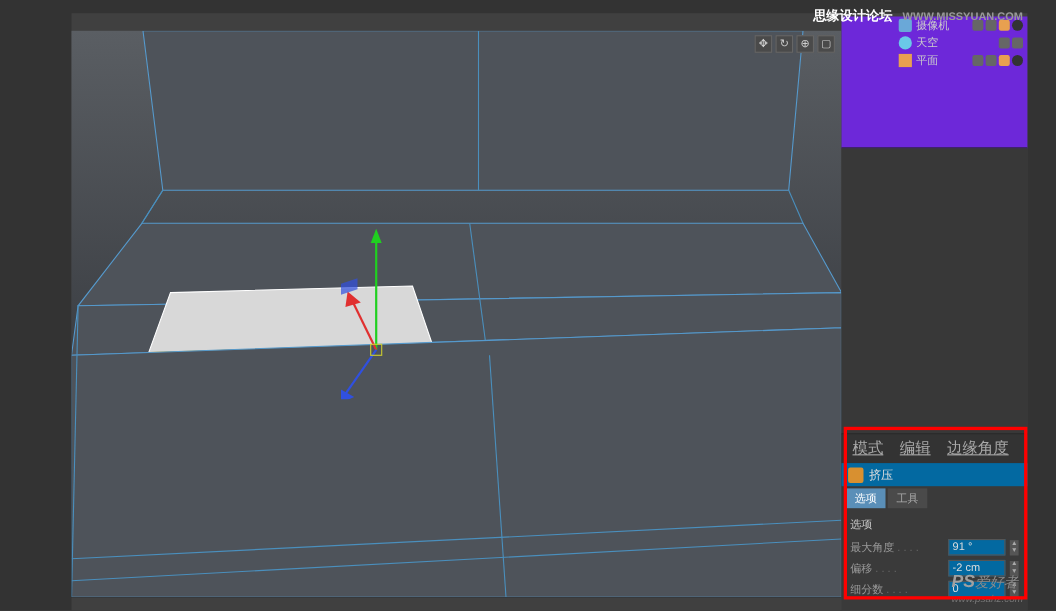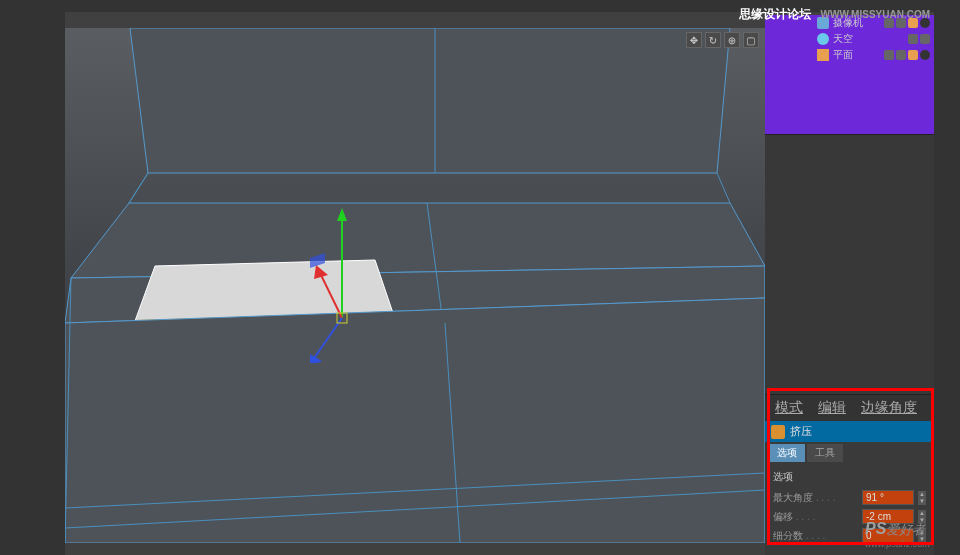--- a/index.html
+++ b/index.html
@@ -232,21 +232,21 @@
       flex: 1;
       color: #999;
       font-size: 10px;
       white-space: nowrap;
       overflow: hidden;
     }
     .prop-dots { color: #666; }
     .prop-value {
       width: 52px;
       padding: 1px 3px;
-      background: #c2410c;
+      background: #0369a1;
       border: 1px solid #555;
       color: #ddd;
       font-size: 10px;
       text-align: left;
     }
     .prop-spinner {
       width: 8px;
       height: 14px;
       background: #555;
       display: flex;

